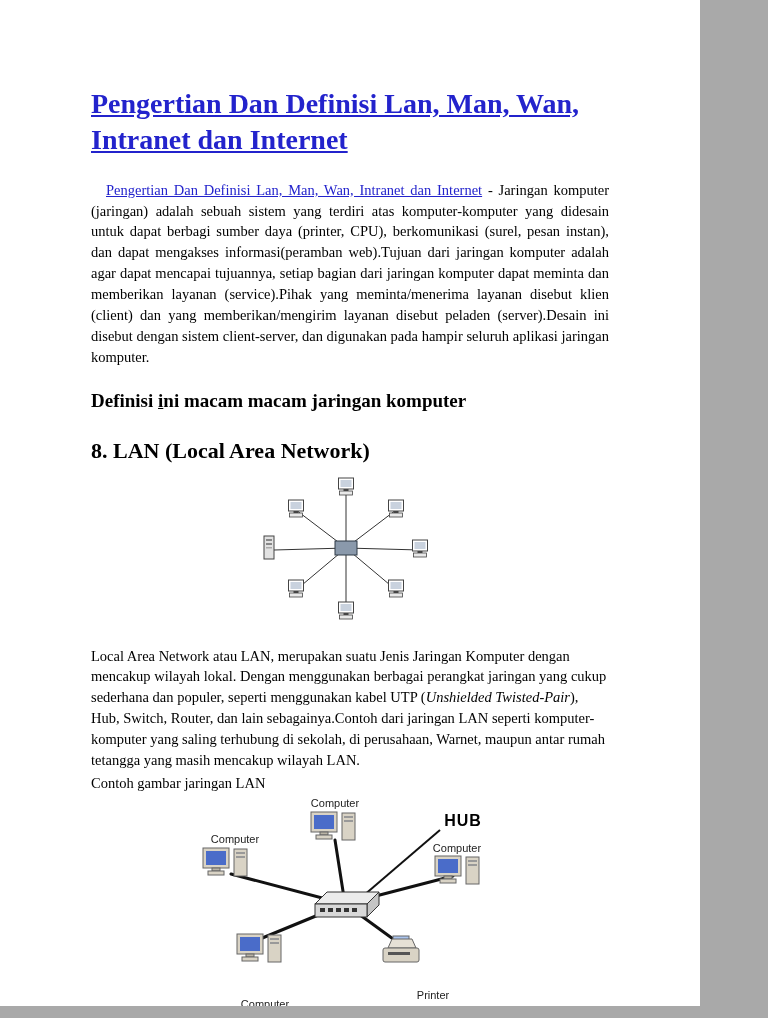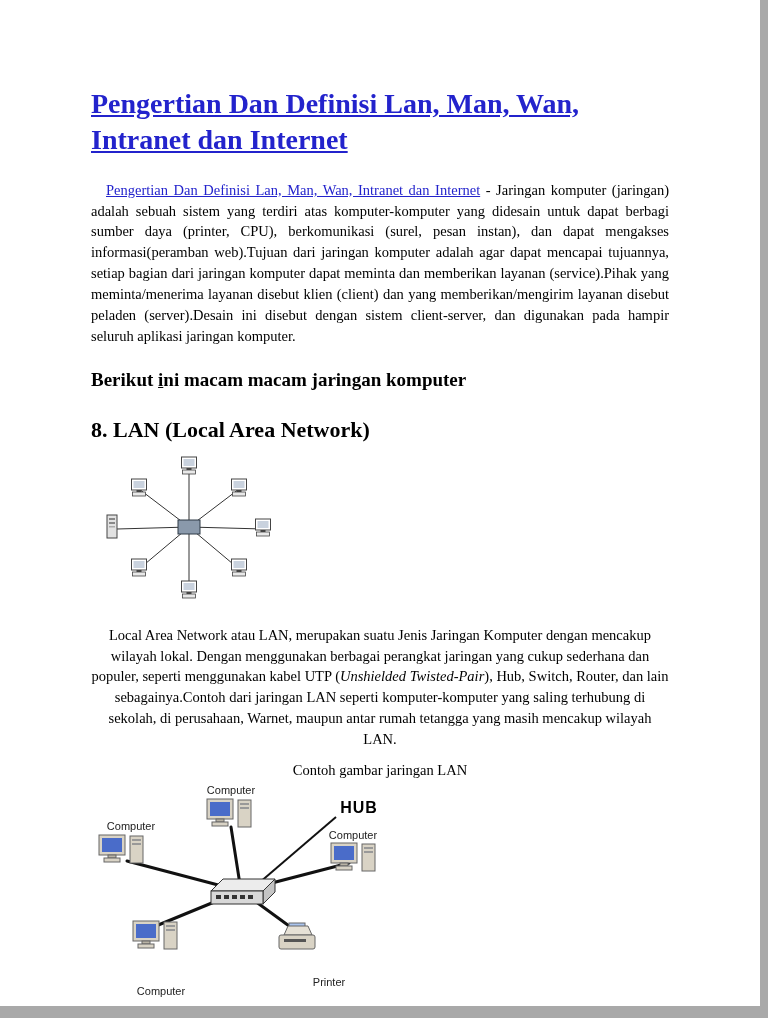--- a/index.html
+++ b/index.html
@@ -4,21 +4,21 @@
 <style>
   * { margin:0; padding:0; box-sizing:border-box; }
   html, body { width:768px; height:1024px; }
   body {
     background:#a9a9a9;
     font-family:"Liberation Serif","DejaVu Serif",serif;
     color:#000;
     overflow:hidden;
   }
   .page {
-    width:760px; height:1006px;
+    width:700px; height:1006px;
     background:#ffffff;
     padding:86px 91px 0 91px;
     overflow:hidden;
   }
   .page-gap { height:12px; background:#a9a9a9; }
   .next-page-edge { height:6px; background:#ffffff; }
 
   .doc-title {
     font-size:28px; font-weight:bold; line-height:1.28;
     color:#2323cc; text-decoration:underline;
@@ -28,41 +28,41 @@
     font-size:14.5px; line-height:1.44;
     text-align:justify; text-indent:15px;
   }
   .link { color:#2323cc; text-decoration:underline; cursor:pointer; }
 
   .list-heading { margin-top:22px; font-size:19px; font-weight:bold; }
   .u { text-decoration:underline; }
 
   .section-heading { margin-top:26px; font-size:22px; font-weight:bold; }
 
-  .figure { }
+  .figure { text-align:center; }
   .fig-topology { margin-top:8px; }
-  .lan-para { margin-top:16px; font-size:14.5px; line-height:1.44; text-align:center; }
-  .caption { margin-top:12px; font-size:14.5px; text-align:center; }
+  .lan-para { margin-top:16px; font-size:14.5px; line-height:1.44; text-align:left; }
+  .caption { margin-top:4px; font-size:14.5px; text-align:left; }
   .fig-lan { margin-top:4px; }
 
   svg { display:inline-block; vertical-align:top; }
   svg text { font-family:"Liberation Sans","DejaVu Sans",sans-serif; }
   .dev-label { font-size:11px; fill:#222; }
   .hub-label { font-size:16px; font-weight:bold; fill:#000; letter-spacing:1px; }
 </style>
 </head>
 <body>
 
 <div class="page">
 
   <h1 class="doc-title">Pengertian Dan Definisi Lan, Man, Wan, Intranet dan Internet</h1>
 
   <p class="intro"><span class="link">Pengertian Dan Definisi Lan, Man, Wan, Intranet dan Internet</span><span> - </span><span>Jaringan komputer (jaringan) adalah sebuah sistem yang terdiri atas komputer-komputer yang didesain untuk dapat berbagi sumber daya (printer, CPU), berkomunikasi (surel, pesan instan), dan dapat mengakses informasi(peramban web).Tujuan dari jaringan komputer adalah agar dapat mencapai tujuannya, setiap bagian dari jaringan komputer dapat meminta dan memberikan layanan (service).Pihak yang meminta/menerima layanan disebut klien (client) dan yang memberikan/mengirim layanan disebut peladen (server).Desain ini disebut dengan sistem client-server, dan digunakan pada hampir seluruh aplikasi jaringan komputer.</span></p>
 
-  <h2 class="list-heading"><span>Berikut </span><span class="u">i</span><span>ni macam macam jaringan komputer</span></h2>
+  <h2 class="list-heading"><span>Definisi </span><span class="u">i</span><span>ni macam macam jaringan komputer</span></h2>
 
   <h2 class="section-heading">8. LAN (Local Area Network)</h2>
 
   <div class="figure fig-topology">
     <svg width="205" height="158" viewBox="0 0 205 158">
       <defs>
         <g id="pc-small">
           <rect x="0" y="0" width="15" height="11" fill="#ffffff" stroke="#444" stroke-width="1"></rect>
           <rect x="2" y="2" width="11" height="7" fill="#c9d2de"></rect>
           <rect x="5" y="11" width="5" height="2" fill="#444"></rect>

